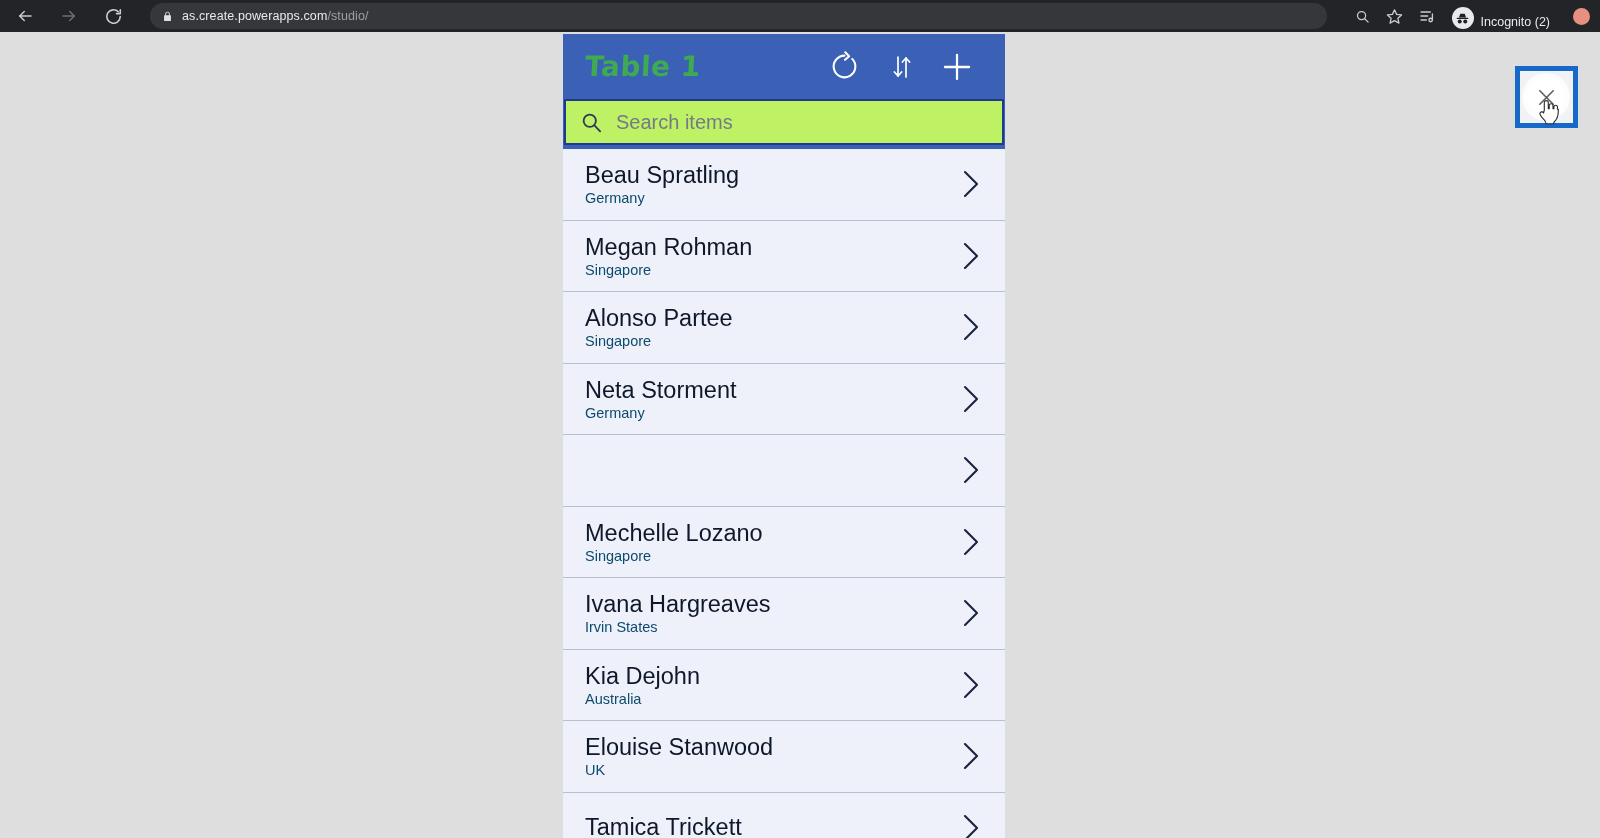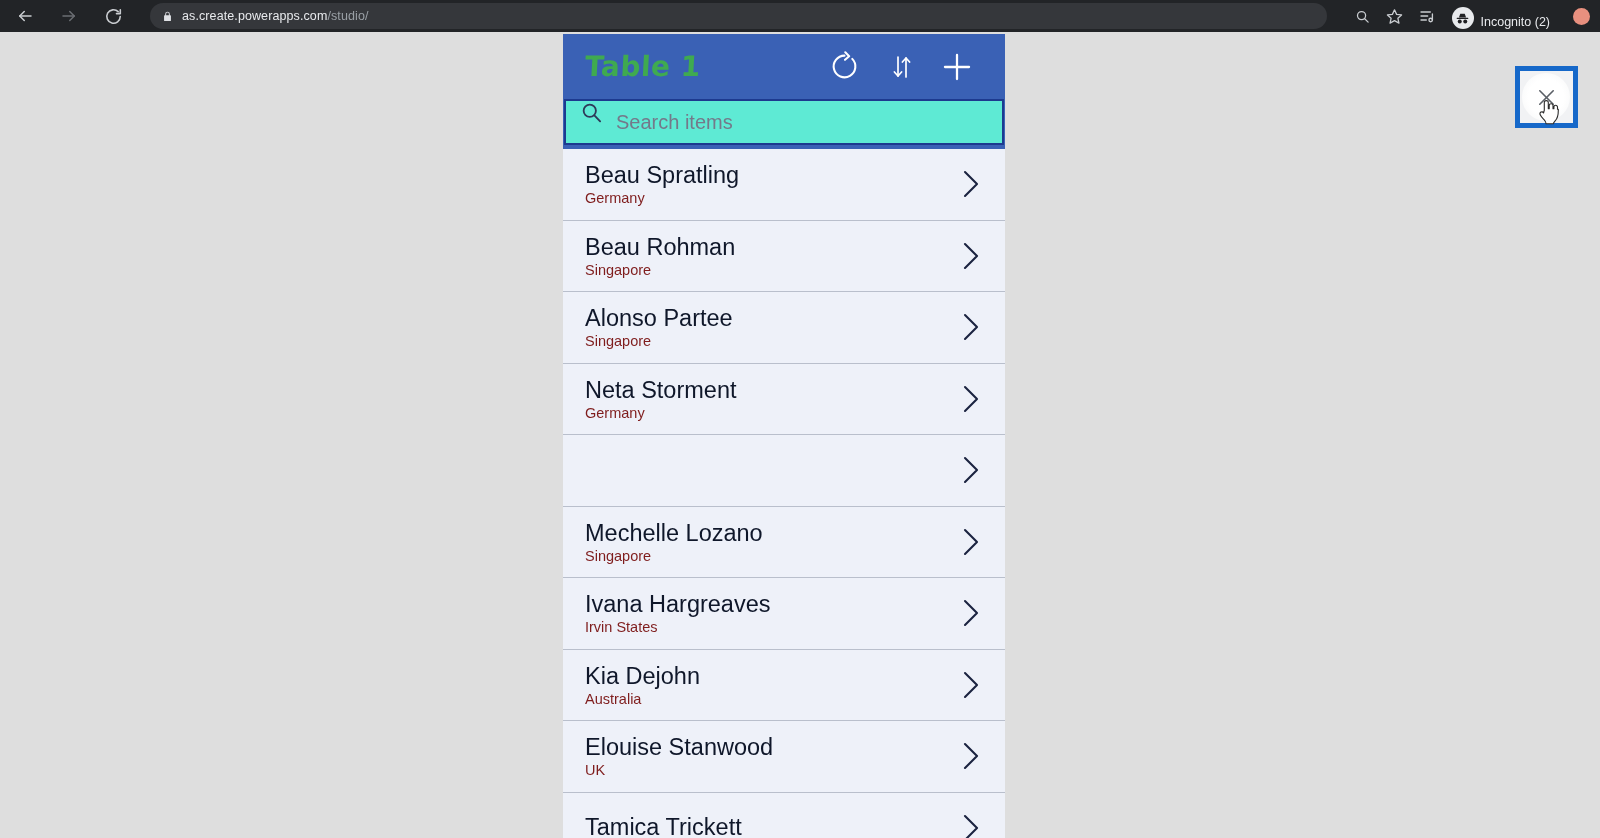--- a/index.html
+++ b/index.html
@@ -117,23 +117,23 @@
   .hdr-icon.plus { width: 52px; }
 
   .search-wrap {
     height: 50px;
     padding: 0 1px;
     background: #3a61b5;
   }
   .search-box {
     height: 46px;
     margin: 0 0 0 0;
-    background: #5eead4;
+    background: #bef264;
     border: 2.5px solid #1d3a8f;
-    display: flex; 
+    display: flex; align-items: center;
     padding-left: 14px;
     gap: 13px;
   }
   .search-icon { color: #2e3a59; flex: none; display: flex; }
   .search-input {
     border: none; outline: none;
     font-family: "Liberation Sans", sans-serif;
     font-size: 20px;
     color: #6f7480;
     background: transparent;
@@ -154,21 +154,21 @@
   .row-texts { flex: 1 1 auto; min-width: 0; }
   .row-title {
     font-size: 23.5px;
     color: #0f172a;
     line-height: 1.13;
     white-space: nowrap;
     font-weight: 400;
   }
   .row-sub {
     font-size: 14.5px;
-    color: #7f1d1d;
+    color: #0c4a6e;
     margin-top: 1px;
     white-space: nowrap;
   }
   .row-chevron { flex: none; color: #1b2340; display: flex; padding-right: 8px; }
 
   
   .close-highlight {
     position: absolute;
     left: 1515px; top: 34px;
     width: 63px; height: 62px;
@@ -314,21 +314,21 @@
             <div class="row-sub">Germany</div>
           </div>
           <div class="row-chevron">
             <svg width="26" height="34" viewBox="0 0 26 34" fill="none" stroke="currentColor" stroke-width="2.1" stroke-linecap="round" stroke-linejoin="round">
               <polyline points="8,5 20,17 8,29"></polyline>
             </svg>
           </div>
         </div>
         <div class="list-row">
           <div class="row-texts">
-            <div class="row-title">Beau Rohman</div>
+            <div class="row-title">Megan Rohman</div>
             <div class="row-sub">Singapore</div>
           </div>
           <div class="row-chevron">
             <svg width="26" height="34" viewBox="0 0 26 34" fill="none" stroke="currentColor" stroke-width="2.1" stroke-linecap="round" stroke-linejoin="round">
               <polyline points="8,5 20,17 8,29"></polyline>
             </svg>
           </div>
         </div>
         <div class="list-row">
           <div class="row-texts">

